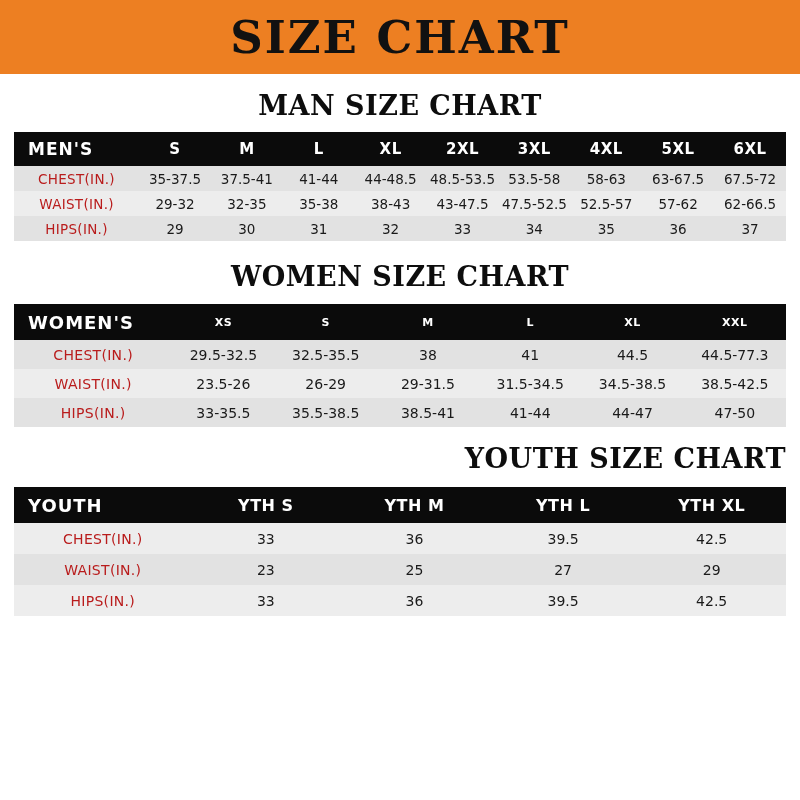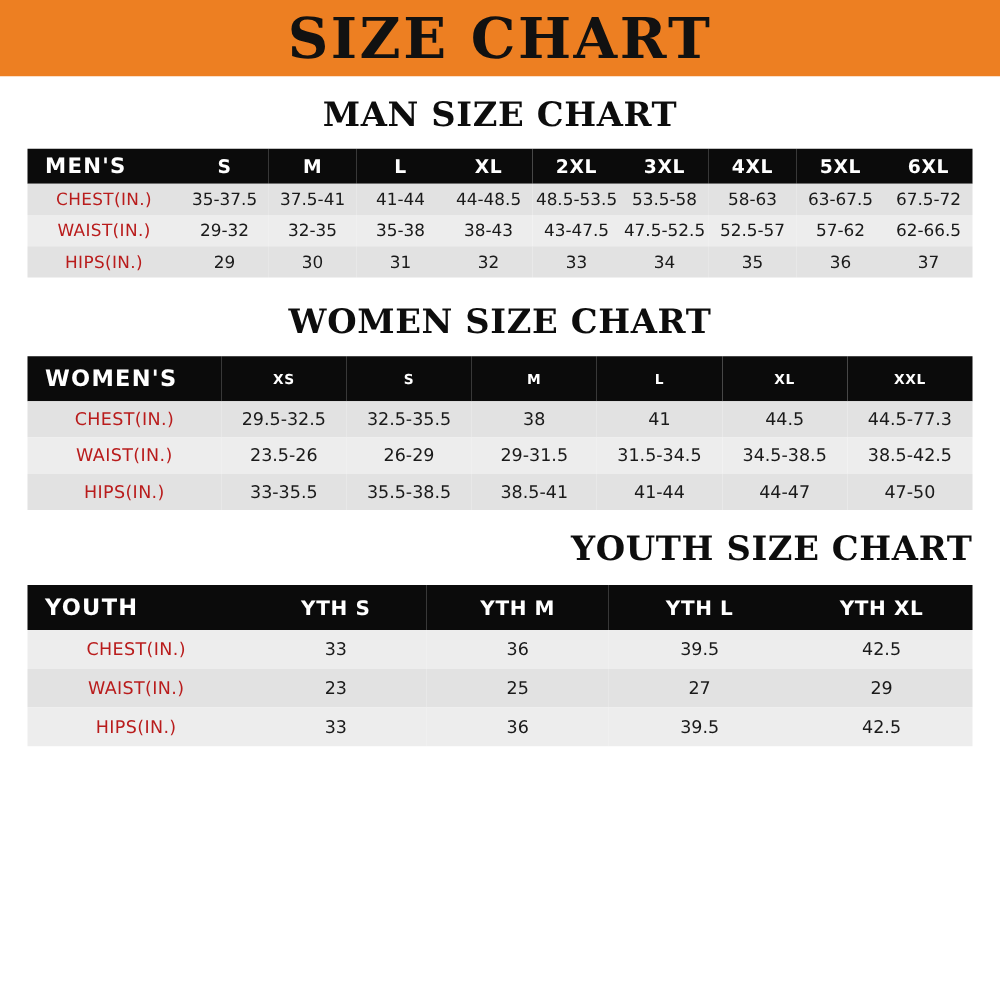--- a/index.html
+++ b/index.html
@@ -12,36 +12,36 @@
     overflow: hidden;
   }
   .page {
     position: relative;
     width: 800px;
     height: 800px;
     background: #fff;
   }
   
   .banner {
-    height: 61px;
+    height: 74px;
     background: #ED7F22;
     display: flex;
     align-items: center;
     justify-content: center;
   }
   .banner-title {
     font-family: "DejaVu Serif", serif;
     font-weight: bold;
     font-size: 45px;
     letter-spacing: 2px;
     color: #111;
     line-height: 1;
   }
   .content {
-    padding: 0 22px;
+    padding: 0 14px;
   }
   .section-title {
     text-align: center;
     font-family: "DejaVu Serif", serif;
     font-weight: bold;
     font-size: 27px;
     color: #0d0d0d;
     letter-spacing: 0.5px;
   }
   .t-man { margin-top: 16px; margin-bottom: 11px; }
@@ -57,21 +57,21 @@
     text-align: center;
     font-family: "DejaVu Sans", sans-serif;
   }
   
   thead tr {
     background: #0b0b0b;
   }
   thead th {
     color: #ffffff;
     font-weight: bold;
-    height: 28px;
+    height: 34px;
     font-size: 15px;
     letter-spacing: 0.5px;
   }
   thead th.lead {
     text-align: left;
     padding-left: 14px;
     font-size: 17px;
     letter-spacing: 1px;
   }
   tbody td {

